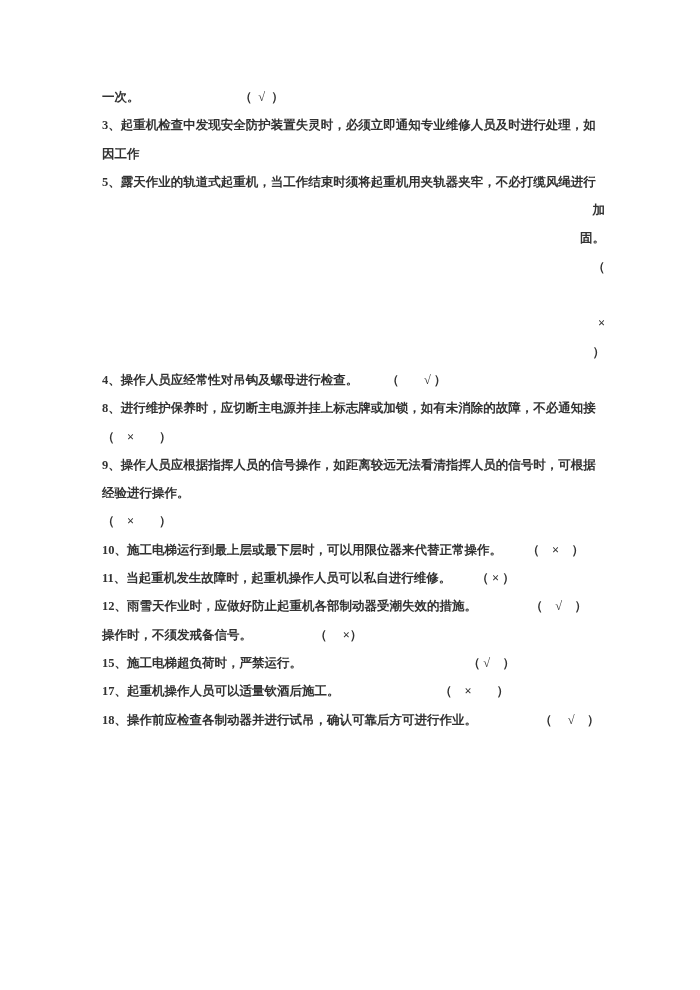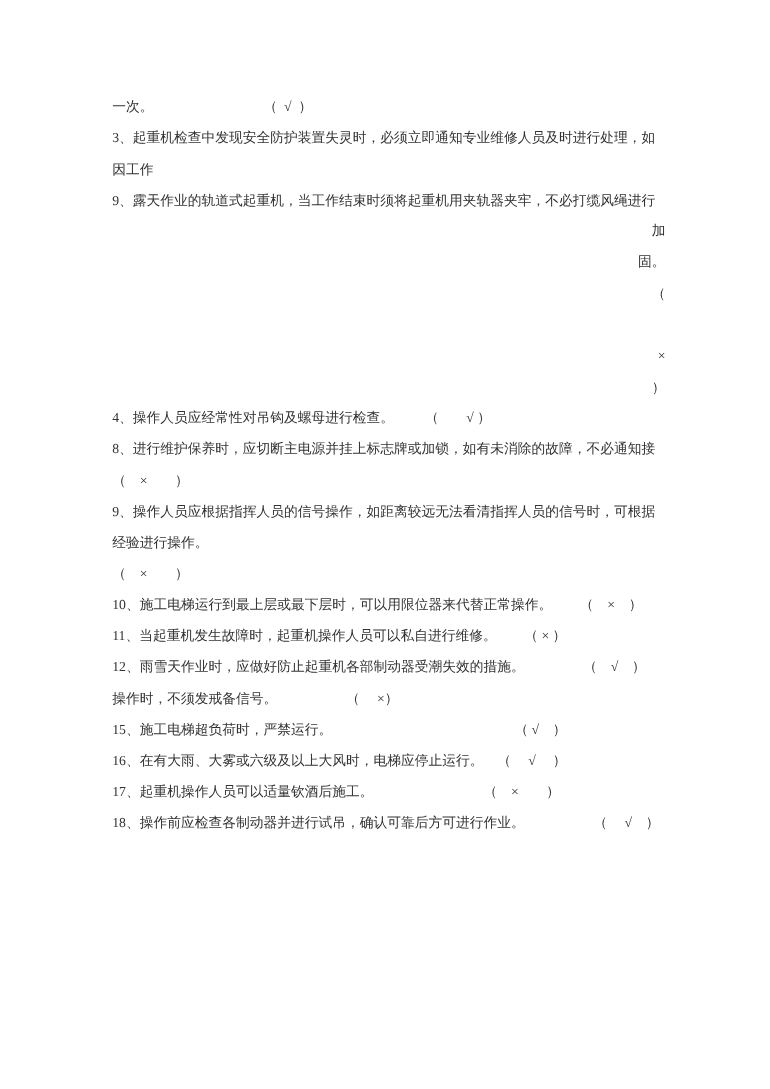--- a/index.html
+++ b/index.html
@@ -11,20 +11,21 @@
     position: relative;
     width: 700px;
     height: 990px;
     background: #ffffff;
     box-sizing: border-box;
     padding: 83px 95px 0 102px;
     overflow: hidden;
   }
   .text-block {
     width: 100%;
+    font-weight: bold;
   }
   .line {
     font-family: "Liberation Serif", "DejaVu Serif", serif;
     font-size: 12.5px;
     line-height: 28.3px;
     min-height: 28.3px;
     color: #323232;
     white-space: pre-wrap;
     text-align: left;
   }
@@ -33,35 +34,34 @@
   }
 </style>
 </head>
 <body>
 
 <div class="page">
   <div class="text-block" id="lines-container">
       <div class="line">一次。　　　　　　　　（  √  ）</div>
       <div class="line">3、起重机检查中发现安全防护装置失灵时，必须立即通知专业维修人员及时进行处理，如</div>
       <div class="line">因工作</div>
-      <div class="line">9、露天作业的轨道式起重机，当工作结束时须将起重机用夹轨器夹牢，不必打缆风绳进行</div>
+      <div class="line">5、露天作业的轨道式起重机，当工作结束时须将起重机用夹轨器夹牢，不必打缆风绳进行</div>
       <div class="line right">加</div>
       <div class="line right">固。</div>
       <div class="line right">（</div>
       <div class="line right"></div>
       <div class="line right">×</div>
       <div class="line right">）</div>
       <div class="line">4、操作人员应经常性对吊钩及螺母进行检查。　　 （　　√ ）</div>
       <div class="line">8、进行维护保养时，应切断主电源并挂上标志牌或加锁，如有未消除的故障，不必通知接</div>
       <div class="line">（　×　　）</div>
       <div class="line">9、操作人员应根据指挥人员的信号操作，如距离较远无法看清指挥人员的信号时，可根据</div>
       <div class="line">经验进行操作。</div>
       <div class="line">（　×　　）</div>
       <div class="line">10、施工电梯运行到最上层或最下层时，可以用限位器来代替正常操作。　　（　×　）</div>
       <div class="line">11、当起重机发生故障时，起重机操作人员可以私自进行维修。　　（ × ）</div>
       <div class="line">12、雨雪天作业时，应做好防止起重机各部制动器受潮失效的措施。　　　　 （　√　）</div>
       <div class="line">操作时，不须发戒备信号。　　　　　（　 ×）</div>
       <div class="line">15、施工电梯超负荷时，严禁运行。　　　　　　　　　　　　　 （ √　）</div>
-      <div class="line">16、在有大雨、大雾或六级及以上大风时，电梯应停止运行。　（　 √　 ）</div>
       <div class="line">17、起重机操作人员可以适量钦酒后施工。　　　　　　　　（　×　　）</div>
       <div class="line">18、操作前应检查各制动器并进行试吊，确认可靠后方可进行作业。　　　　　（　 √　）</div>
     </div>
 </div>
 
 </body></html>

